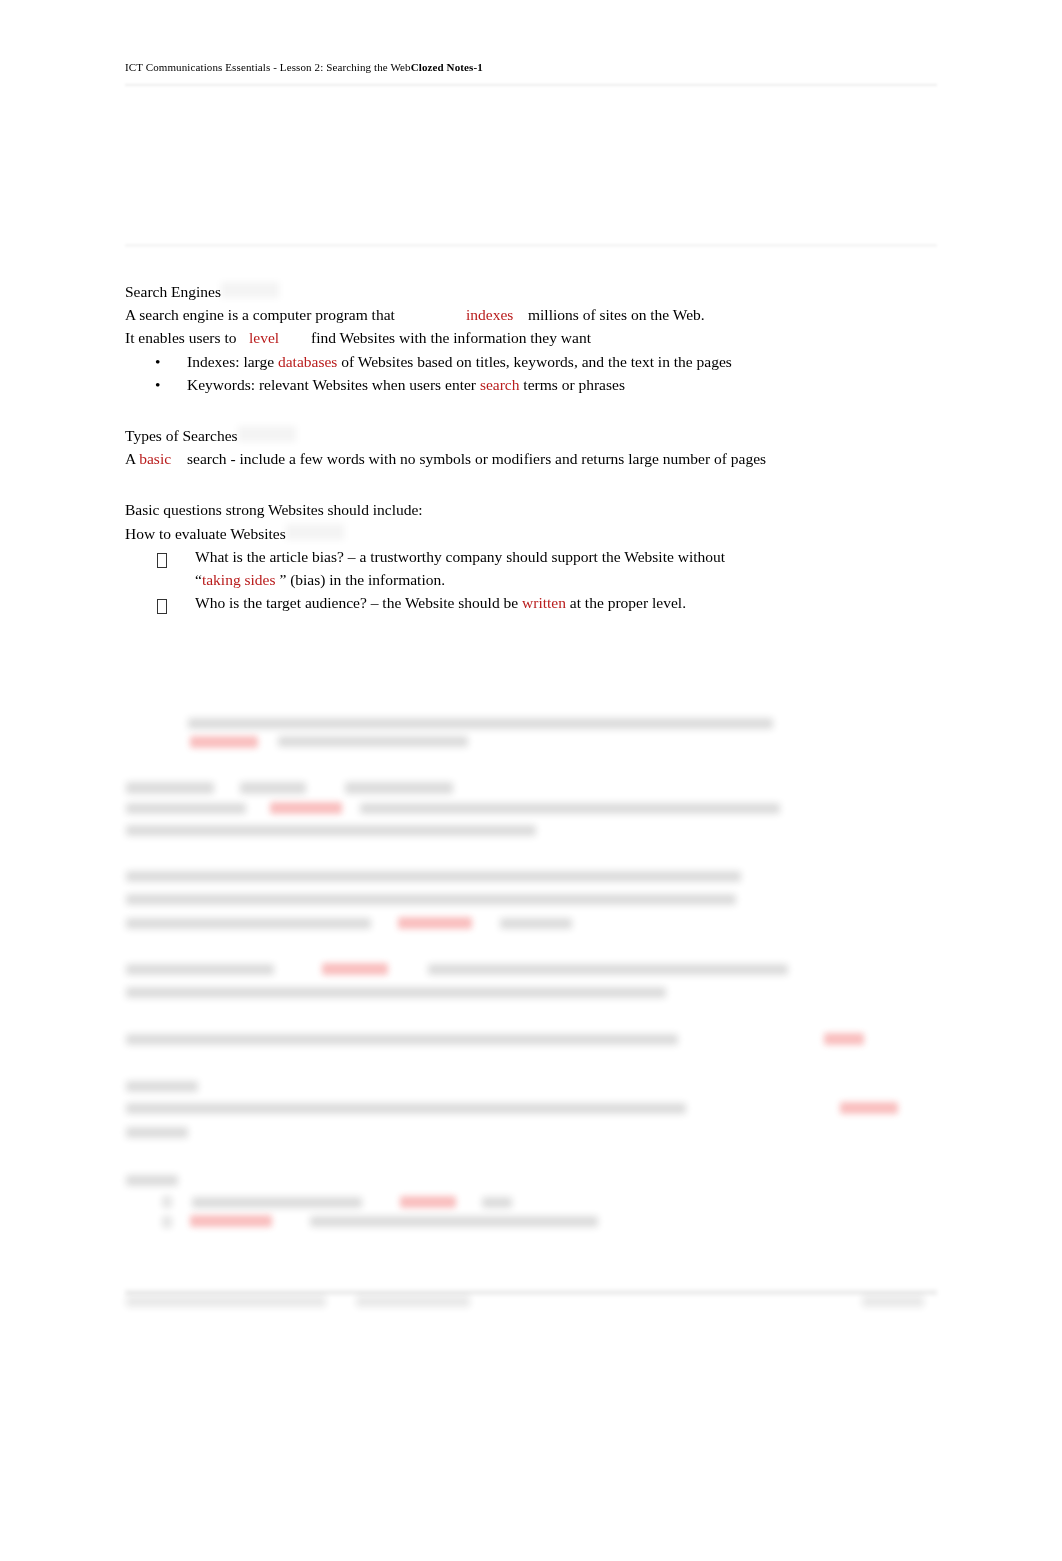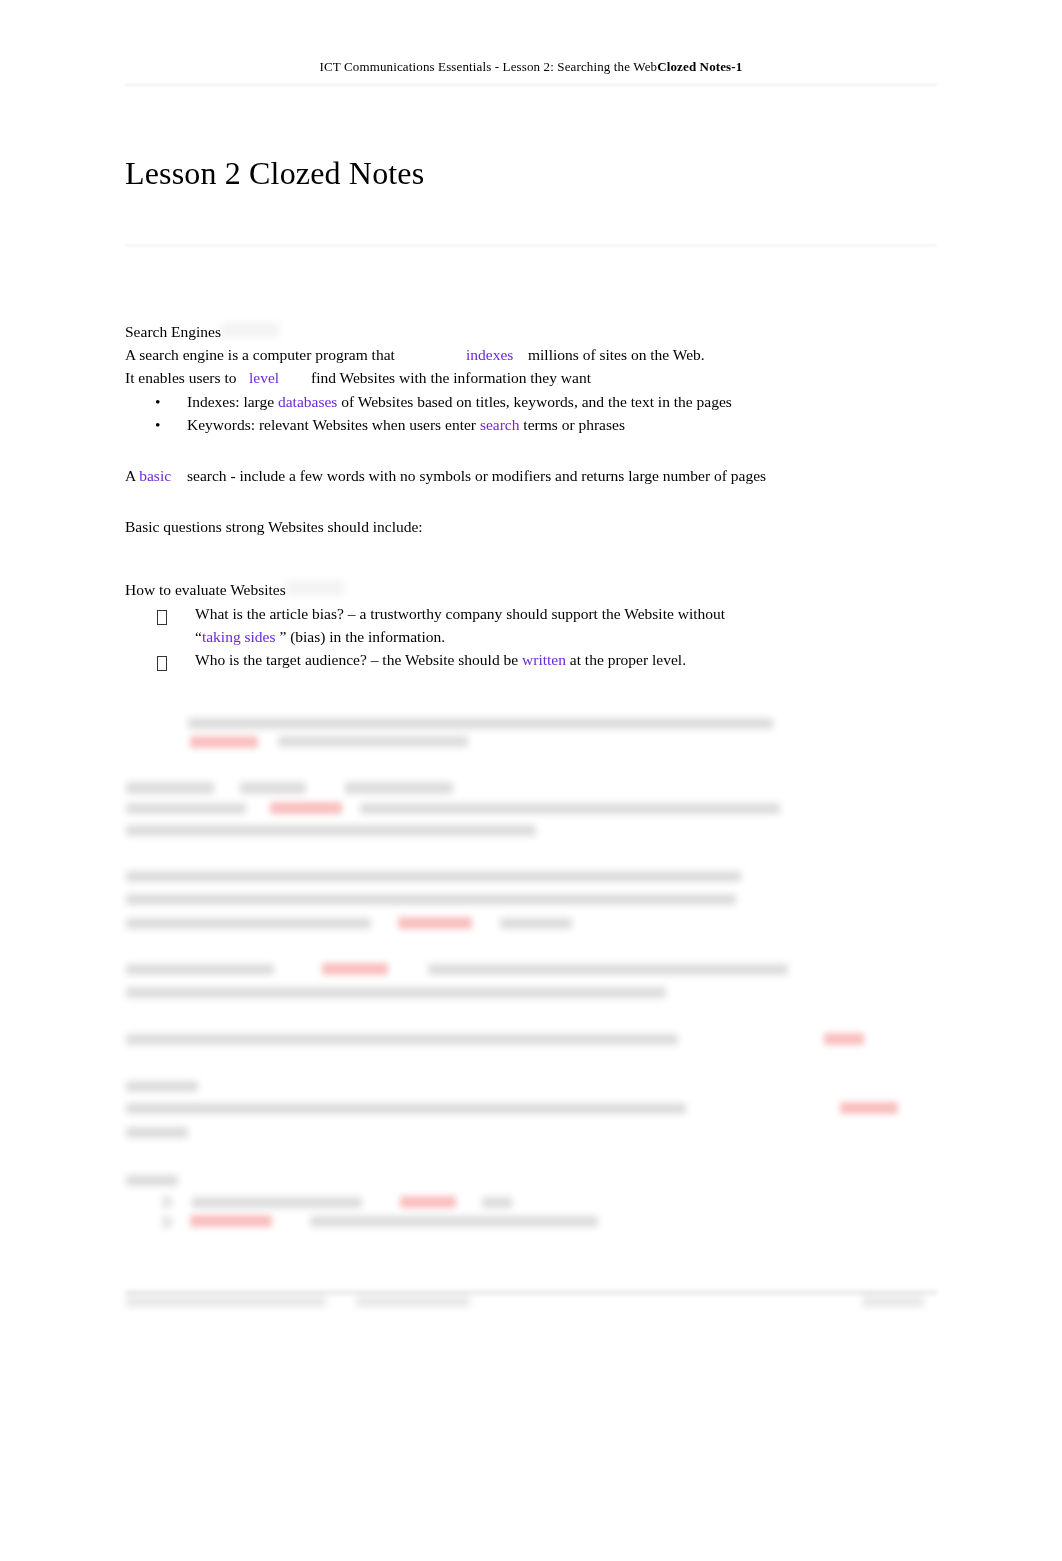--- a/index.html
+++ b/index.html
@@ -24,23 +24,23 @@
     height: 1561px;
   }
 
   
   .doc-header {
     position: absolute;
     left: 125px;
     top: 58px;
     width: 812px;
     display: flex;
-    justify-content: center;
+    justify-content: flex-start;
     align-items: baseline;
-    font-size: 13px;
+    font-size: 11px;
     line-height: 18px;
     letter-spacing: 0.01em;
   }
   .doc-header .hdr-left { white-space: nowrap; }
   .doc-header .hdr-right { white-space: nowrap; font-weight: bold; }
 
   .header-rule {
     position: absolute;
     left: 125px;
     top: 84px;
@@ -84,37 +84,36 @@
     font-size: 15.5px;
     line-height: 23.2px;
   }
 
   .sec { margin: 0; padding: 0; }
   .line { white-space: pre-wrap; }
 
   .heading {
     position: relative;
     display: inline-block;
-    margin-top: 40px;
   }
   
   .heading::after {
     content: "";
     position: absolute;
     left: 100%;
     top: 2px;
     width: 58px;
     height: 16px;
     background: rgba(0,0,0,0.045);
     filter: blur(3px);
     pointer-events: none;
   }
 
   .blank {
-    color: #6d28d9;
+    color: #b91c1c;
   }
   .gap-md { height: 28px; }
 
   
   ul.bullets {
     list-style: none;
     margin: 0;
     padding: 0;
   }
   ul.bullets > li {
@@ -183,21 +182,20 @@
 
 <div class="page">
 
   <div class="doc-header">
     <span class="hdr-left">ICT Communications Essentials - Lesson 2: Searching the Web</span>
     <span class="hdr-right">Clozed Notes-1</span>
   </div>
   <div class="header-rule"></div>
 
   <div class="title-block">
-    <span class="title-line">Lesson 2 Clozed Notes</span>
   </div>
   <div class="title-rule"></div>
 
   <div class="body">
 
     <div class="sec">
       <div class="line"><span class="heading">Search Engines</span></div>
       <div class="line"><span>A search engine is a computer program that</span><span>			</span><span class="blank">indexes</span><span>	</span><span>millions of sites on the Web.</span></div>
       <div class="line"><span>It enables users to</span><span>	</span><span class="blank">level</span><span>	</span><span>find Websites with the information they want</span></div>
 
@@ -207,20 +205,21 @@
         </li>
         <li>
           <span class="bullet-mark">•</span><span>Keywords: relevant Websites when users enter</span><span>			</span><span class="blank">search</span><span>	</span><span>terms or phrases</span>
         </li>
       </ul>
     </div>
 
     <div class="gap-md"></div>
 
     <div class="sec">
+      <div class="line"><span class="heading">Types of Searches</span></div>
       <div class="line"><span>A</span> <span class="blank">basic</span><span>	</span><span>search - include a few words with no symbols or modifiers and returns large number of pages</span></div>
     </div>
 
     <div class="gap-md"></div>
 
     <div class="sec">
       <div class="line">Basic questions strong Websites should include:</div>
       <div class="line"><span class="heading">How to evaluate Websites</span></div>
 
       <ul class="bullets tofu-list">

